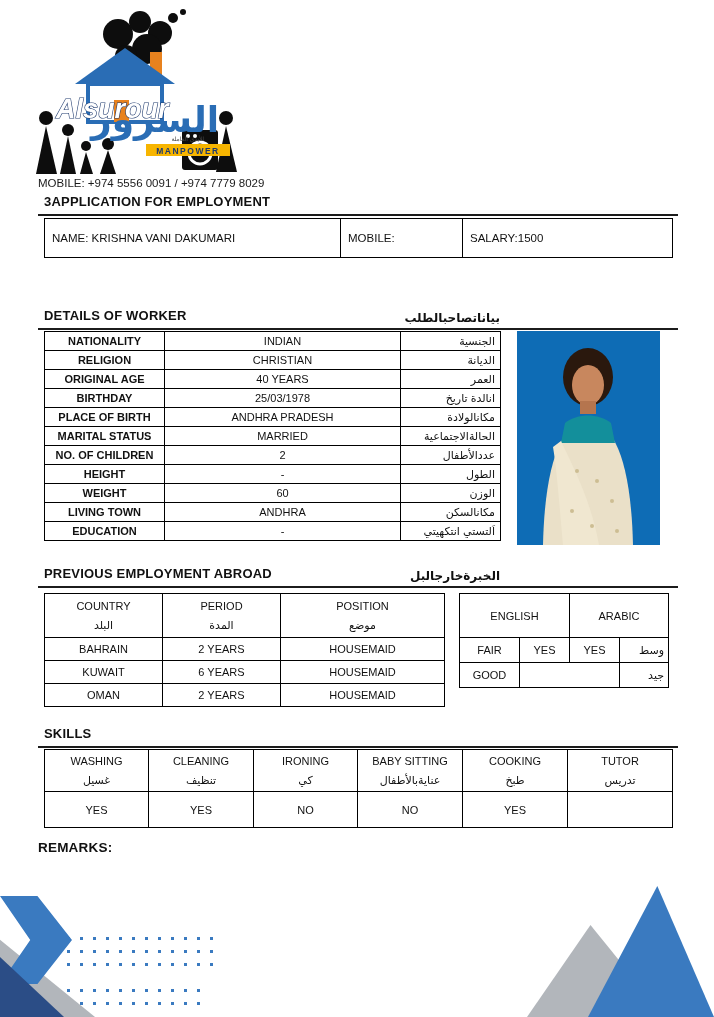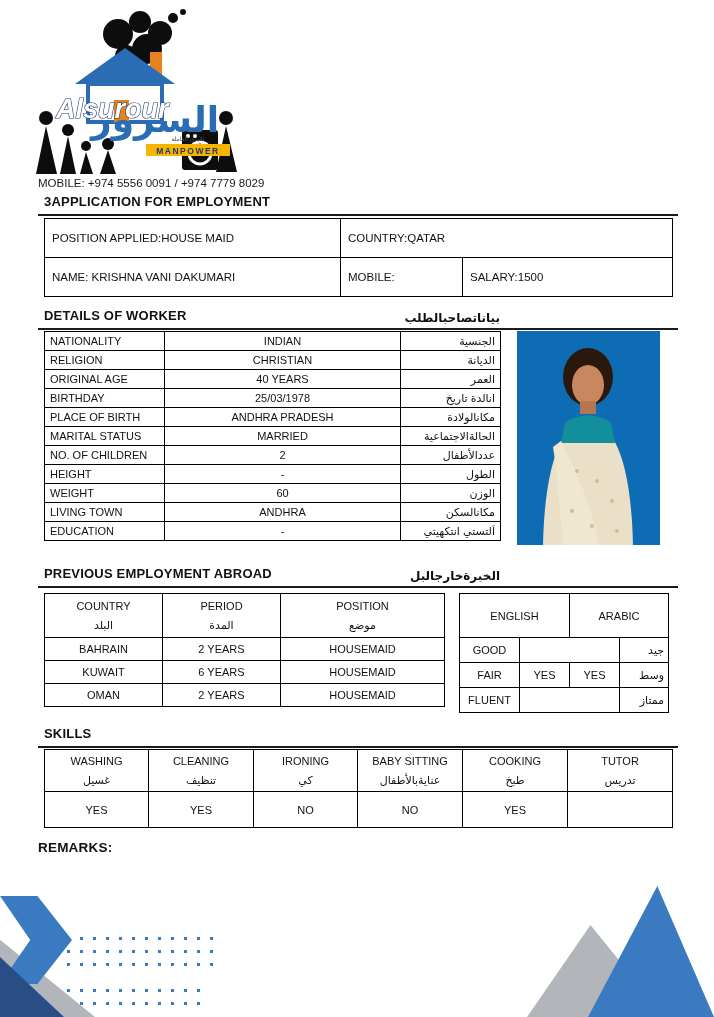--- a/index.html
+++ b/index.html
@@ -27,21 +27,21 @@
   .mobile-line { left: 38px; top: 177px; font-size: 11.5px; color:#1a1a1a; }
 
   table { border-collapse: collapse; table-layout: fixed; background:#fff; }
   td { border: 1px solid #000; font-size: 11px; color:#111; overflow: hidden; white-space: nowrap; vertical-align: middle; }
 
   .app-table { left: 44px; top: 218px; width: 628px; }
   .app-table td { height: 39px; padding: 0 7px; text-align: left; font-size: 11.5px; }
 
   .details-table { left: 44px; top: 331px; width: 456px; }
   .details-table td { height: 19px; padding: 0 5px; }
-  .details-table .lbl { text-align: left; }
+  .details-table .lbl { text-align: center; font-weight: bold; }
   .details-table .val { text-align: center; }
   .details-table .arx { text-align: right; }
 
   .photo-box { left: 517px; top: 331px; width: 143px; height: 214px; }
 
   .emp-table { left: 44px; top: 593px; width: 400px; }
   .emp-table td { text-align: center; height: 23px; }
   .emp-table tr.hdr td { height: 44px; }
   .h-en { font-size: 11px; }
   .h-ar { font-size: 11px; margin-top: 7px; }
@@ -127,24 +127,20 @@
     <span class="hl">3APPLICATION FOR EMPLOYMENT</span>
   </div>
 
   <table class="abs app-table">
     <colgroup>
         <col style="width:296px">
         <col style="width:122px">
         <col style="width:210px">
       </colgroup>
     <tbody>
-        <tr>
-      <td>POSITION APPLIED:HOUSE MAID</td>
-      <td colspan="2">COUNTRY:QATAR</td>
-    </tr>
     <tr>
       <td>NAME: KRISHNA VANI DAKUMARI</td>
       <td>MOBILE:</td>
       <td>SALARY:1500</td>
     </tr>
   </tbody>
     </table>
 
   <div class="heading" style="top:306px;">
     <span class="hl">DETAILS OF WORKER</span>
@@ -286,34 +282,29 @@
         <col style="width:50px">
         <col style="width:50px">
         <col style="width:49px">
       </colgroup>
     <tbody>
         <tr class="hdr">
       <td colspan="2">ENGLISH</td>
       <td colspan="2">ARABIC</td>
     </tr>
     <tr>
+      <td>FAIR</td>
+      <td>YES</td>
+      <td>YES</td>
+      <td class="arx" dir="rtl">وسط</td>
+    </tr>
+    <tr>
       <td>GOOD</td>
       <td colspan="2"></td>
       <td class="arx" dir="rtl">جيد</td>
-    </tr>
-    <tr>
-      <td>FAIR</td>
-      <td>YES</td>
-      <td>YES</td>
-      <td class="arx" dir="rtl">وسط</td>
-    </tr>
-    <tr>
-      <td>FLUENT</td>
-      <td colspan="2"></td>
-      <td class="arx" dir="rtl">ممتاز</td>
     </tr>
   </tbody>
     </table>
 
   <div class="heading" style="top:724px;">
     <span class="hl">SKILLS</span>
   </div>
 
   <table class="abs skills-table">
     <colgroup>

